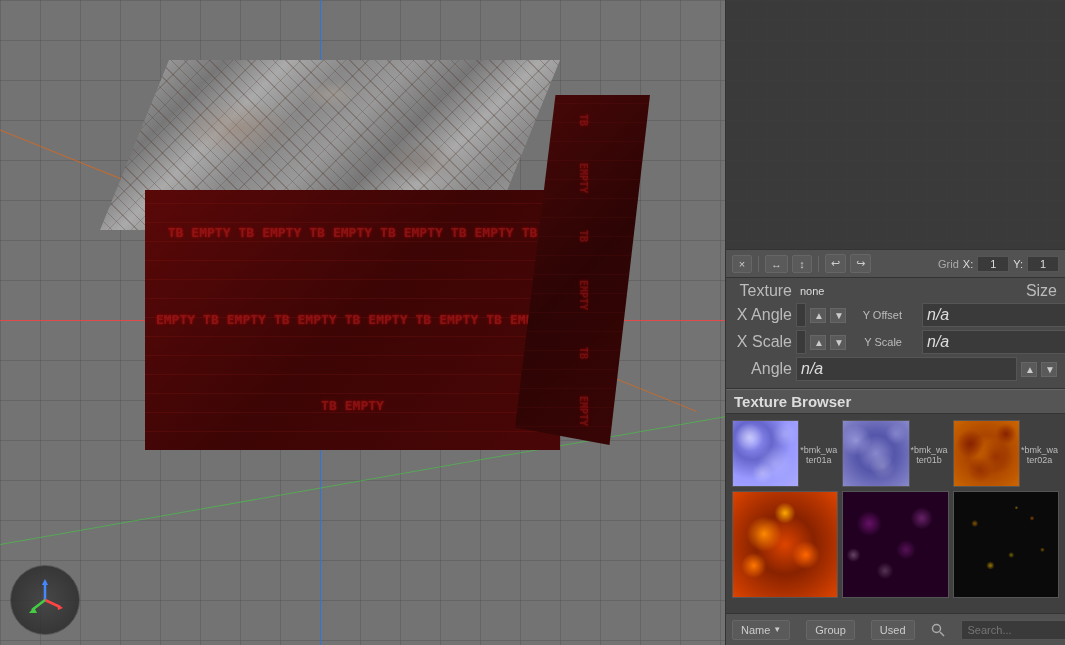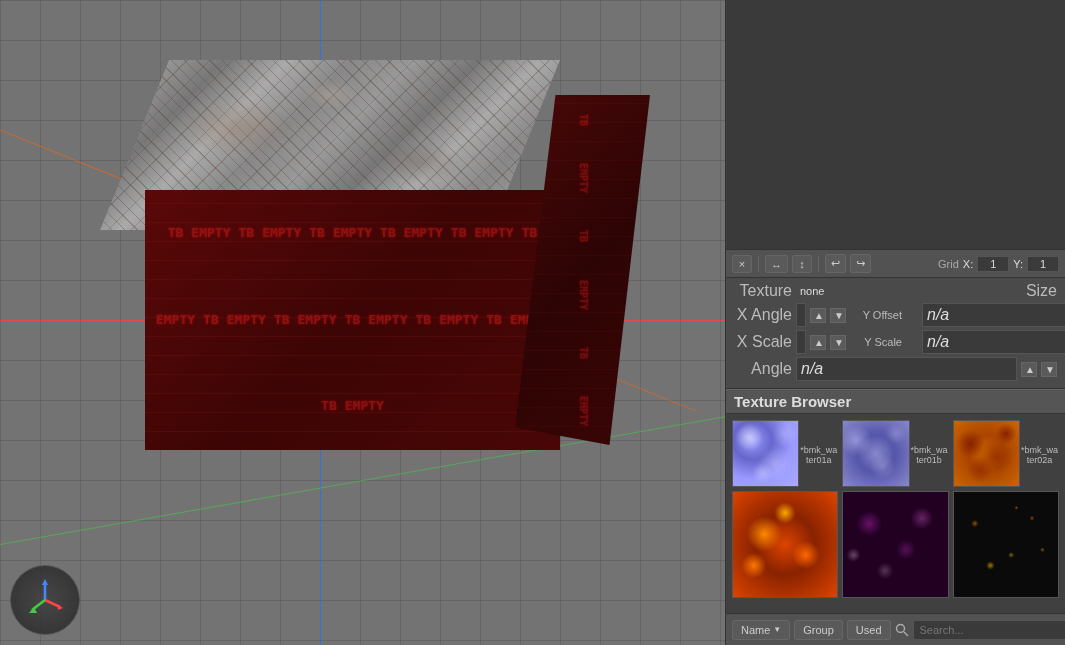--- a/index.html
+++ b/index.html
@@ -484,21 +484,21 @@
         radial-gradient(ellipse 3px 3px at 60% 15%, #886600 0%, transparent 60%);
     }
 
     
     .filter-bar {
       display: flex;
       align-items: center;
       background: #525252;
       border-top: 1px solid #333;
       padding: 4px 6px;
-      gap: 4px;
+      gap: 16px;
       height: 32px;
     }
     .filter-btn {
       background: #5a5a5a;
       border: 1px solid #666;
       color: #ccc;
       padding: 3px 8px;
       font-size: 11px;
       cursor: pointer;
       border-radius: 2px;

